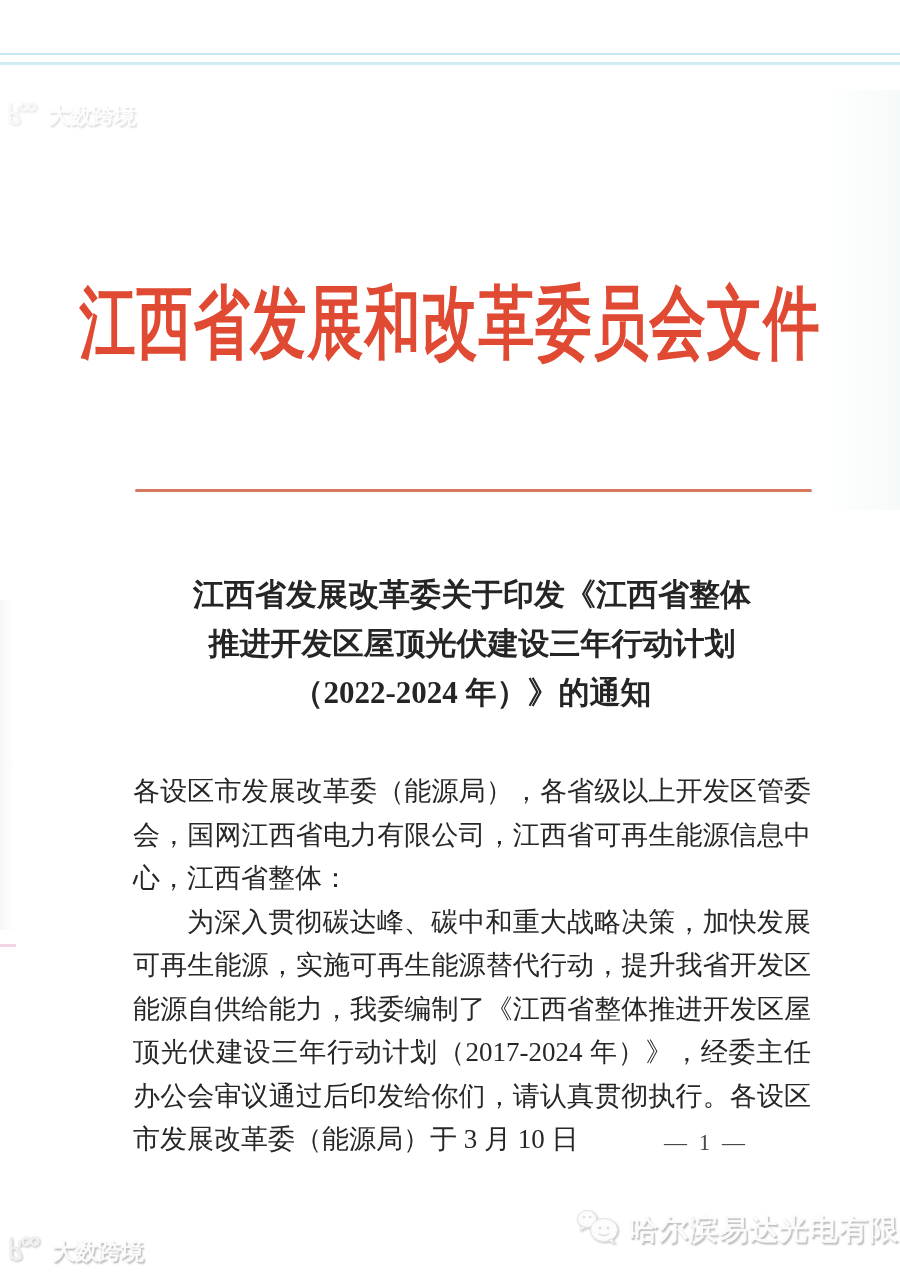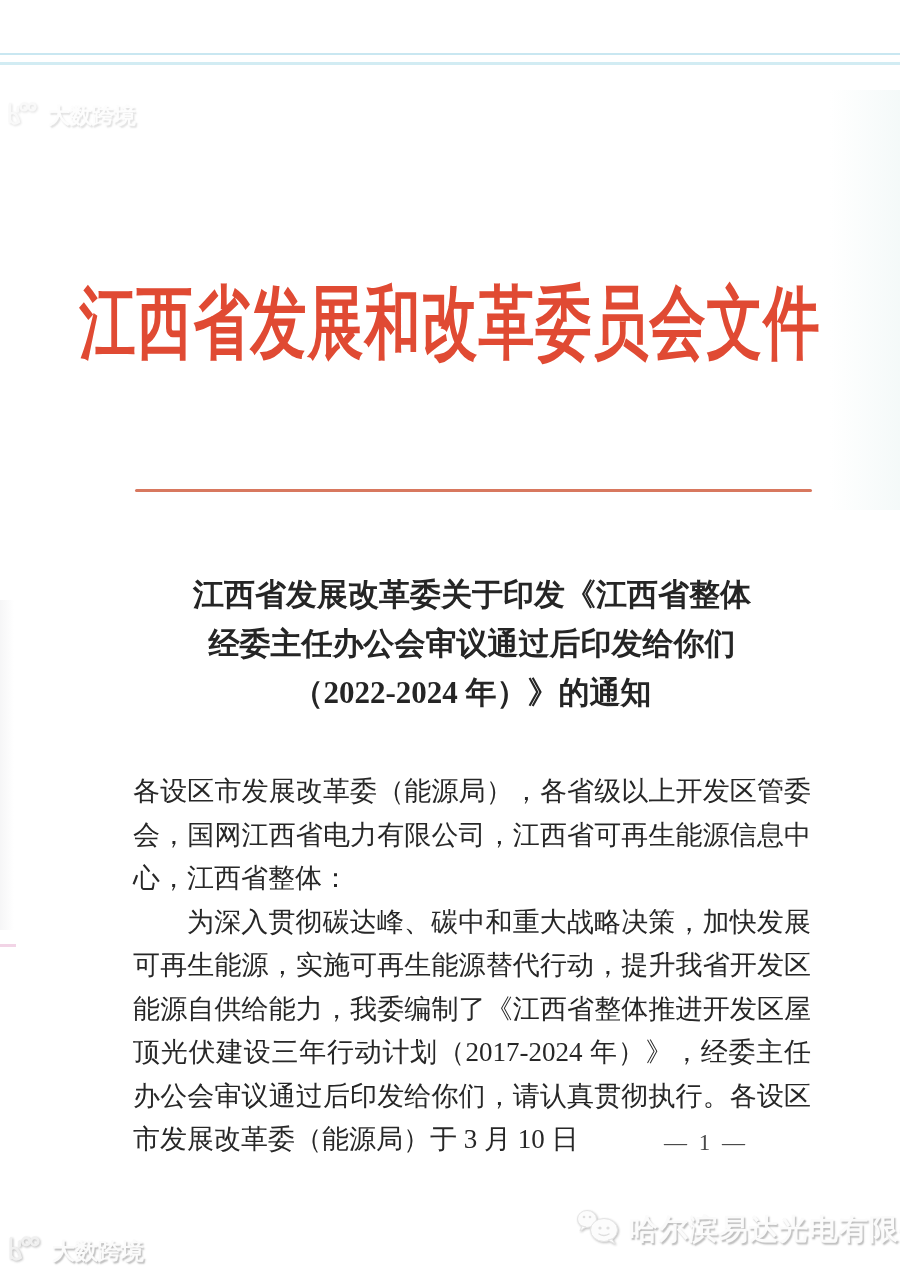--- a/index.html
+++ b/index.html
@@ -132,21 +132,21 @@
 
   <div class="red-header">
     <span class="stretch">江西省发展和改革委员会文件</span>
   </div>
 
 
   <div class="red-rule"></div>
 
   <div class="doc-title">
     <div>江西省发展改革委关于印发《江西省整体</div>
-    <div>经委主任办公会审议通过后印发给你们</div>
+    <div>推进开发区屋顶光伏建设三年行动计划</div>
     <div>（2022-2024 年）》的通知</div>
   </div>
 
   <div class="body-text">
     <p>各设区市发展改革委（能源局），各省级以上开发区管委会，国网江西省电力有限公司，江西省可再生能源信息中心，江西省整体：</p>
     <p class="indented">为深入贯彻碳达峰、碳中和重大战略决策，加快发展可再生能源，实施可再生能源替代行动，提升我省开发区能源自供给能力，我委编制了《江西省整体推进开发区屋顶光伏建设三年行动计划（2017-2024 年）》，经委主任办公会审议通过后印发给你们，请认真贯彻执行。各设区市发展改革委（能源局）于 3 月 10 日</p>
   </div>
 
   <div class="page-number">— 1 —</div>
 

